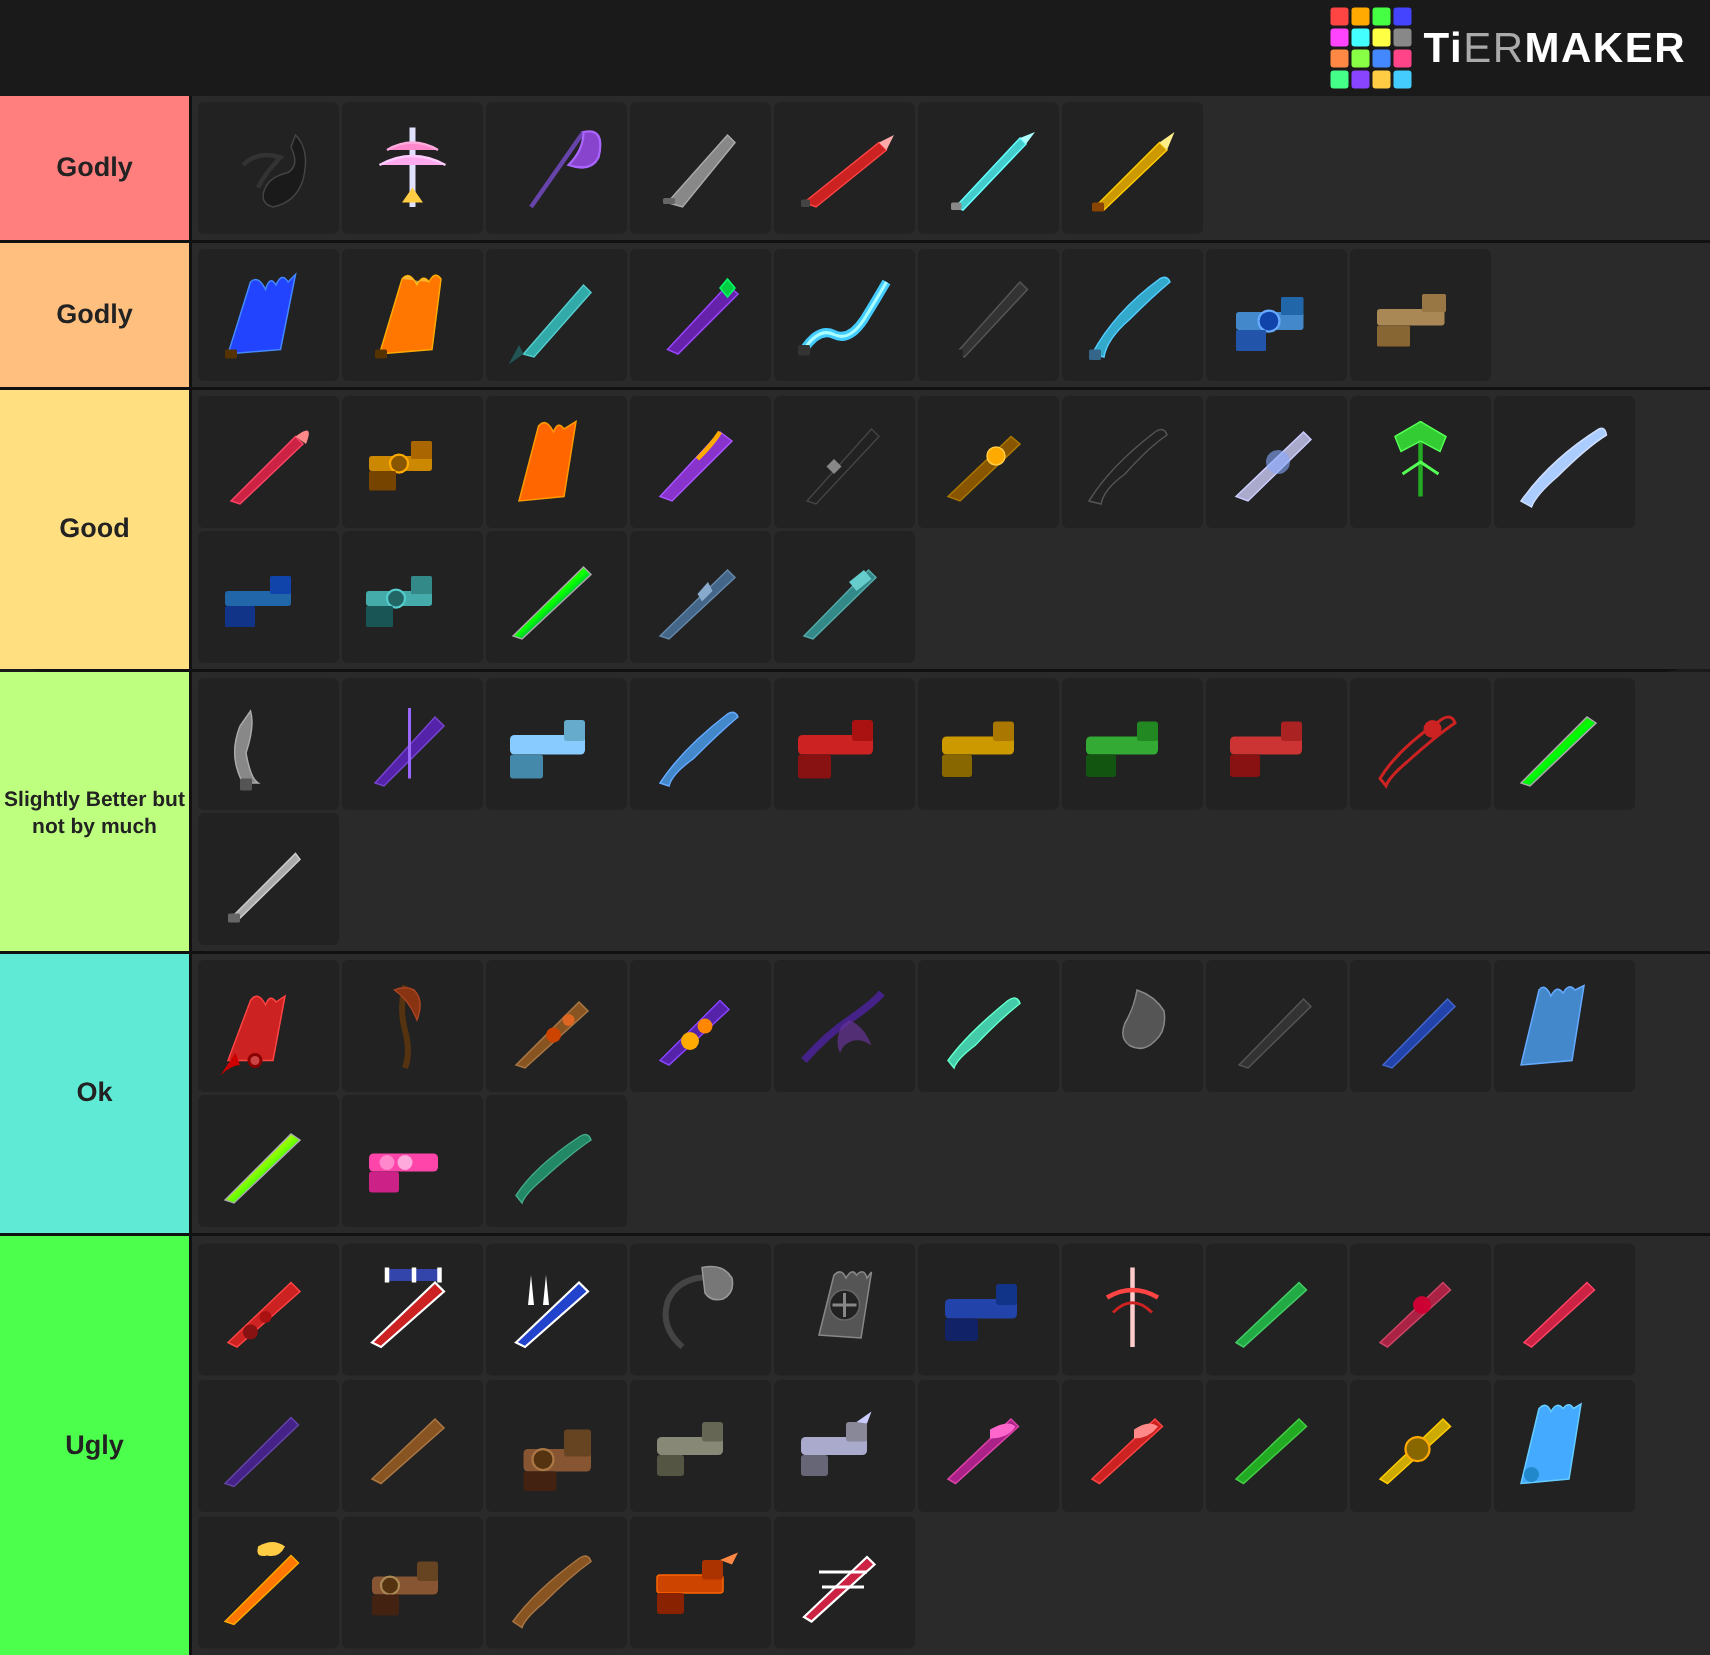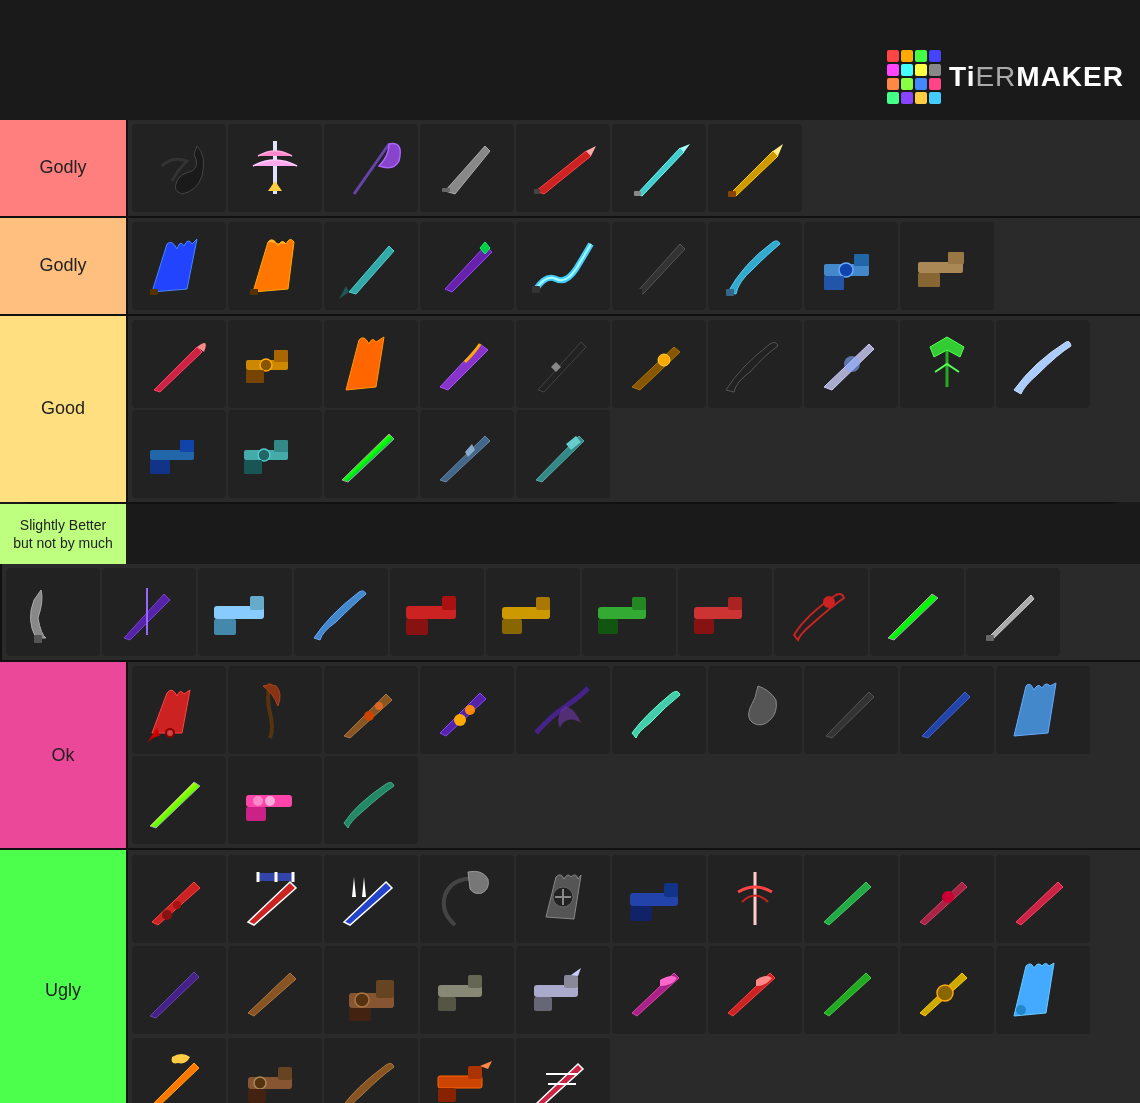--- a/index.html
+++ b/index.html
@@ -7,23 +7,22 @@
       background: #1a1a1a;
       font-family: Arial, sans-serif;
       width: 1140px;
       min-height: 1103px;
     }
 
     .tiermaker-header {
       display: flex;
       justify-content: flex-end;
       align-items: center;
-      padding: 16px 16px;
+      padding: 5px 16px;
       background: #1a1a1a;
-      margin-top: 34px;
     }
 
     .logo-grid {
       display: grid;
       grid-template-columns: repeat(4, 12px);
       grid-template-rows: repeat(4, 12px);
       gap: 2px;
       margin-right: 8px;
     }
 
@@ -52,23 +51,23 @@
     }
 
     .tier-label {
       width: 126px;
       min-width: 126px;
       display: flex;
       align-items: center;
       justify-content: center;
       text-align: center;
       font-size: 18px;
-      font-weight: normal;
+      font-weight: bold;
       color: #222;
-      padding: 12px;
+      padding: 0;
       line-height: 1.3;
     }
 
     .tier-items {
       flex: 1;
       background: #2a2a2a;
       display: flex;
       flex-wrap: wrap;
       align-items: center;
       padding: 4px;
@@ -90,21 +89,21 @@
 
     
     .tier-godly { background-color: #ff7f7f; }
     
     .tier-great { background-color: #ffbf7f; }
     
     .tier-good { background-color: #ffff7f; }
     
     .tier-slightly { background-color: #bfff7f; }
     
-    .tier-ok { background-color: #ec4899; }
+    .tier-ok { background-color: #5eead4; }
     
     .tier-ugly { background-color: #4dff4d; }
 
     
     svg.weapon-icon {
       width: 75px;
       height: 65px;
     }
   </style>
 </head>
@@ -368,21 +367,21 @@
     </div>
     <div class="item-slot">
       <svg class="weapon-icon" viewBox="0 0 75 65">
           <path d="M10,58 L53,14 L58,19 L16,60Z" fill="#338888" stroke="#55aaaa" stroke-width="1"></path>
           <path d="M40,22 L50,14 L55,20 L45,28Z" fill="#66cccc"></path>
         </svg>
     </div>
   </div>
 </div>
 
-<div class="tier-row" style="min-height: 94px; flex-direction: column;">
+<div class="tier-row" style="min-height: 94px;">
   <div class="tier-label tier-slightly" style="font-size:14px;">Slightly Better but not by much</div>
   <div class="tier-items">
     <div class="item-slot">
       <svg class="weapon-icon" viewBox="0 0 75 65">
           <path d="M20,58 Q10,40 18,20 L25,10 Q28,20 22,38 Q25,55 30,58Z" fill="#888" stroke="#aaa" stroke-width="1"></path>
           <rect x="18" y="55" width="8" height="8" fill="#555" rx="1"></rect>
         </svg>
     </div>
     <div class="item-slot">
       <svg class="weapon-icon" viewBox="0 0 75 65">

